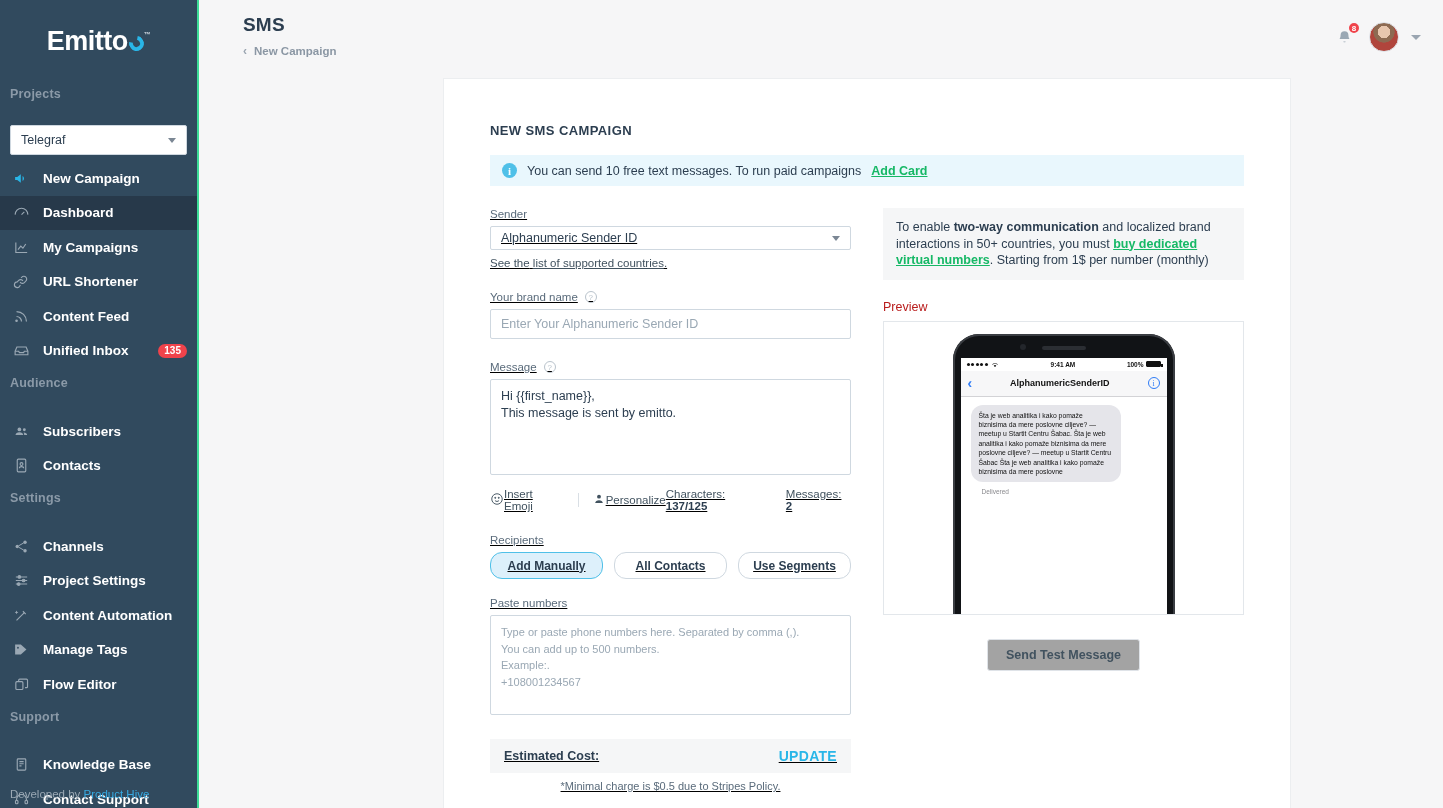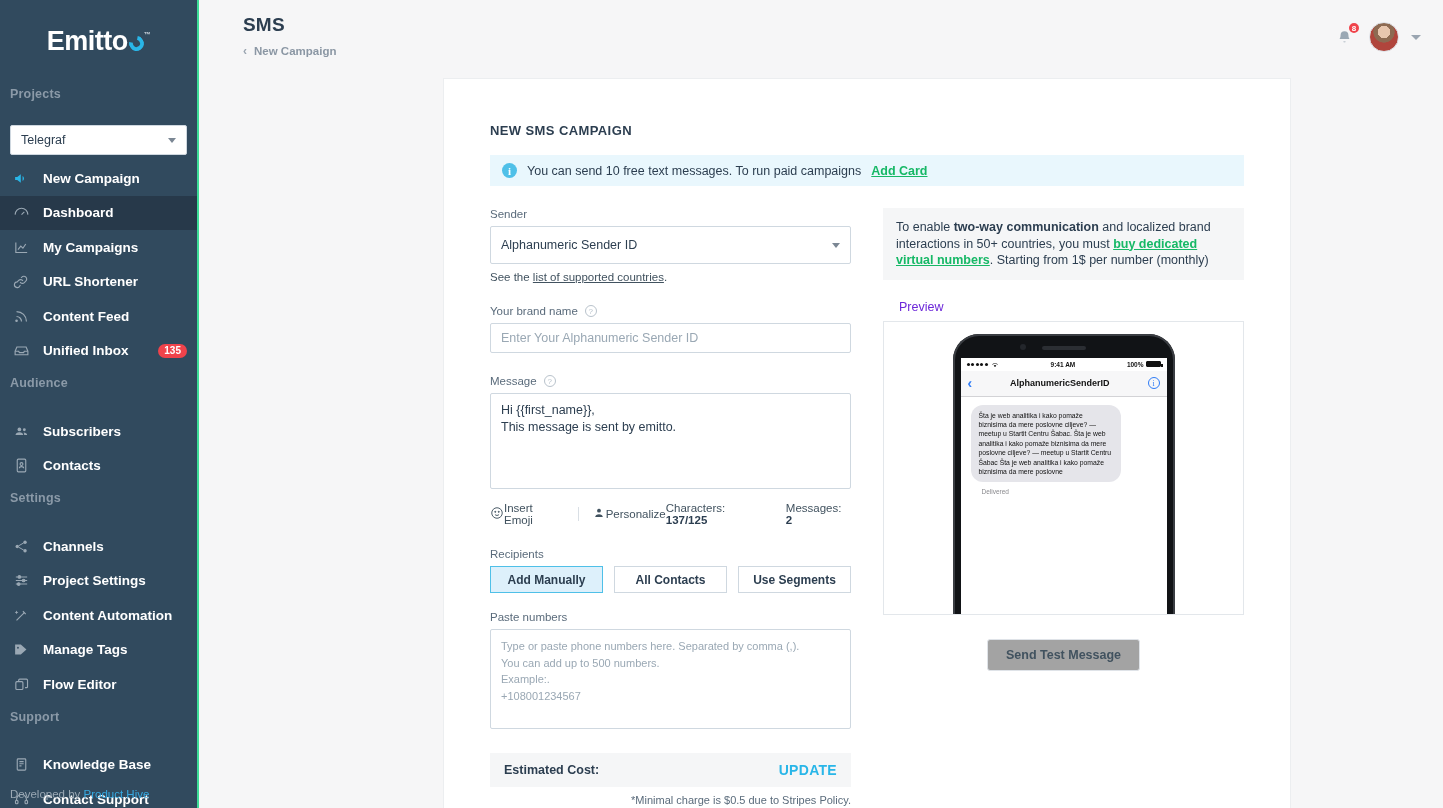--- a/index.html
+++ b/index.html
@@ -110,31 +110,31 @@
     margin-bottom: 22px;
   }
   .info-circle {
     width: 15px; height: 15px; border-radius: 50%; background: #4fc0e8;
     color: #fff; font-size: 11px; font-weight: bold; font-family: "Liberation Serif", serif;
     display: flex; align-items: center; justify-content: center; flex: 0 0 15px;
   }
   .link-green { color: #16b866; font-weight: bold; text-decoration: underline; cursor: pointer; }
 
   .cols { display: flex; gap: 32px; }
-  .col-left { width: 363px; }
+  .col-left { width: 363px; text-decoration: underline; }
   .col-right { width: 363px; }
 
   .field-label { font-size: 11.5px; color: #5a6b7b; margin-bottom: 6px; display: flex; align-items: center; gap: 7px; }
   .help-circle {
     width: 12px; height: 12px; border-radius: 50%; border: 1px solid #b9c3cc;
     color: #b9c3cc; font-size: 8px; display: flex; align-items: center; justify-content: center;
     cursor: pointer;
   }
   .select-box {
-    height: 38px; border: 1px solid #cfd8e0; border-radius: 2px; background: #fff;
+    height: 24px; border: 1px solid #cfd8e0; border-radius: 2px; background: #fff;
     display: flex; align-items: center; justify-content: space-between;
     padding: 0 10px; font-size: 12.5px; color: #2c3e50; cursor: pointer;
   }
   .sel-caret { width:0;height:0;border-left:4px solid transparent;border-right:4px solid transparent;border-top:5px solid #7b8794; }
   .sub-link { font-size: 11.5px; color: #41525f; margin-top: 7px; }
   .sub-link u { cursor: pointer; }
 
   .text-input {
     width: 100%; height: 30px; border: 1px solid #cfd8e0; border-radius: 2px;
     padding: 0 10px; font-size: 12.5px; font-family: "Liberation Sans", sans-serif;
@@ -150,47 +150,47 @@
     display: flex; align-items: center; margin-top: 9px;
     font-size: 11.5px; color: #41525f;
   }
   .tool { display: flex; align-items: center; cursor: pointer; }
   .tool-divider { width: 1px; height: 14px; background: #d9dfe5; margin: 0 13px; }
   .counters { margin-left: auto; display: flex; gap: 16px; font-size: 11.5px; color: #41525f; }
   .counters b { color: #2c3e50; }
 
   .seg-row { display: flex; gap: 11px; margin-top: 6px; }
   .seg-btn {
-    flex: 1; height: 27px; border: 1px solid #cfd8e0; border-radius: 0; background: #fff;
+    flex: 1; height: 27px; border: 1px solid #cfd8e0; border-radius: 12px; background: #fff;
     font-size: 12px; font-weight: bold; color: #2c3e50; cursor: pointer;
     font-family: "Liberation Sans", sans-serif;
   }
   .seg-btn.active { background: #ddf0fb; border-color: #4fc0e8; }
 
   .paste-area {
     width: 100%; height: 100px; border: 1px solid #cfd8e0; border-radius: 2px;
     padding: 8px 10px; font-size: 11px; line-height: 16.5px; resize: none;
     font-family: "Liberation Sans", sans-serif; color: #0369a1; background: #fff;
   }
   .paste-area::placeholder { color: #9aa8b4; }
 
   .cost-bar {
     background: #f5f6f7; height: 34px; display: flex; align-items: center;
     justify-content: space-between; padding: 0 14px; margin-top: 20px;
   }
   .cost-label { font-size: 12.5px; font-weight: bold; color: #2c3e50; }
   .cost-update { font-size: 14px; font-weight: bold; color: #29b6e8; letter-spacing: .3px; cursor: pointer; }
-  .cost-note { font-size: 11px; color: #5a6b7b; text-align: right; margin-top: 7px; }
+  .cost-note { font-size: 11px; color: #5a6b7b; text-align: center; margin-top: 7px; }
 
   
   .notice-box {
     background: #f5f6f7; padding: 11px 13px; font-size: 12.5px;
     line-height: 16.5px; color: #2c3e50;
   }
-  .preview-label { font-size: 12.5px; color: #6d28d9; margin: 20px 16px 7px; }
+  .preview-label { font-size: 12.5px; color: #b91c1c; margin: 20px 0 7px; }
   .preview-box {
     height: 294px; border: 1px solid #e3e7eb; background: #fff;
     position: relative; overflow: hidden;
   }
   .phone {
     position: absolute; left: 50%; transform: translateX(-50%); top: 12px;
     width: 222px; height: 330px; background: #111316;
     border-radius: 26px; padding: 8px; overflow: hidden;
     box-shadow: inset 0 0 0 2px #3a3d42;
   }

